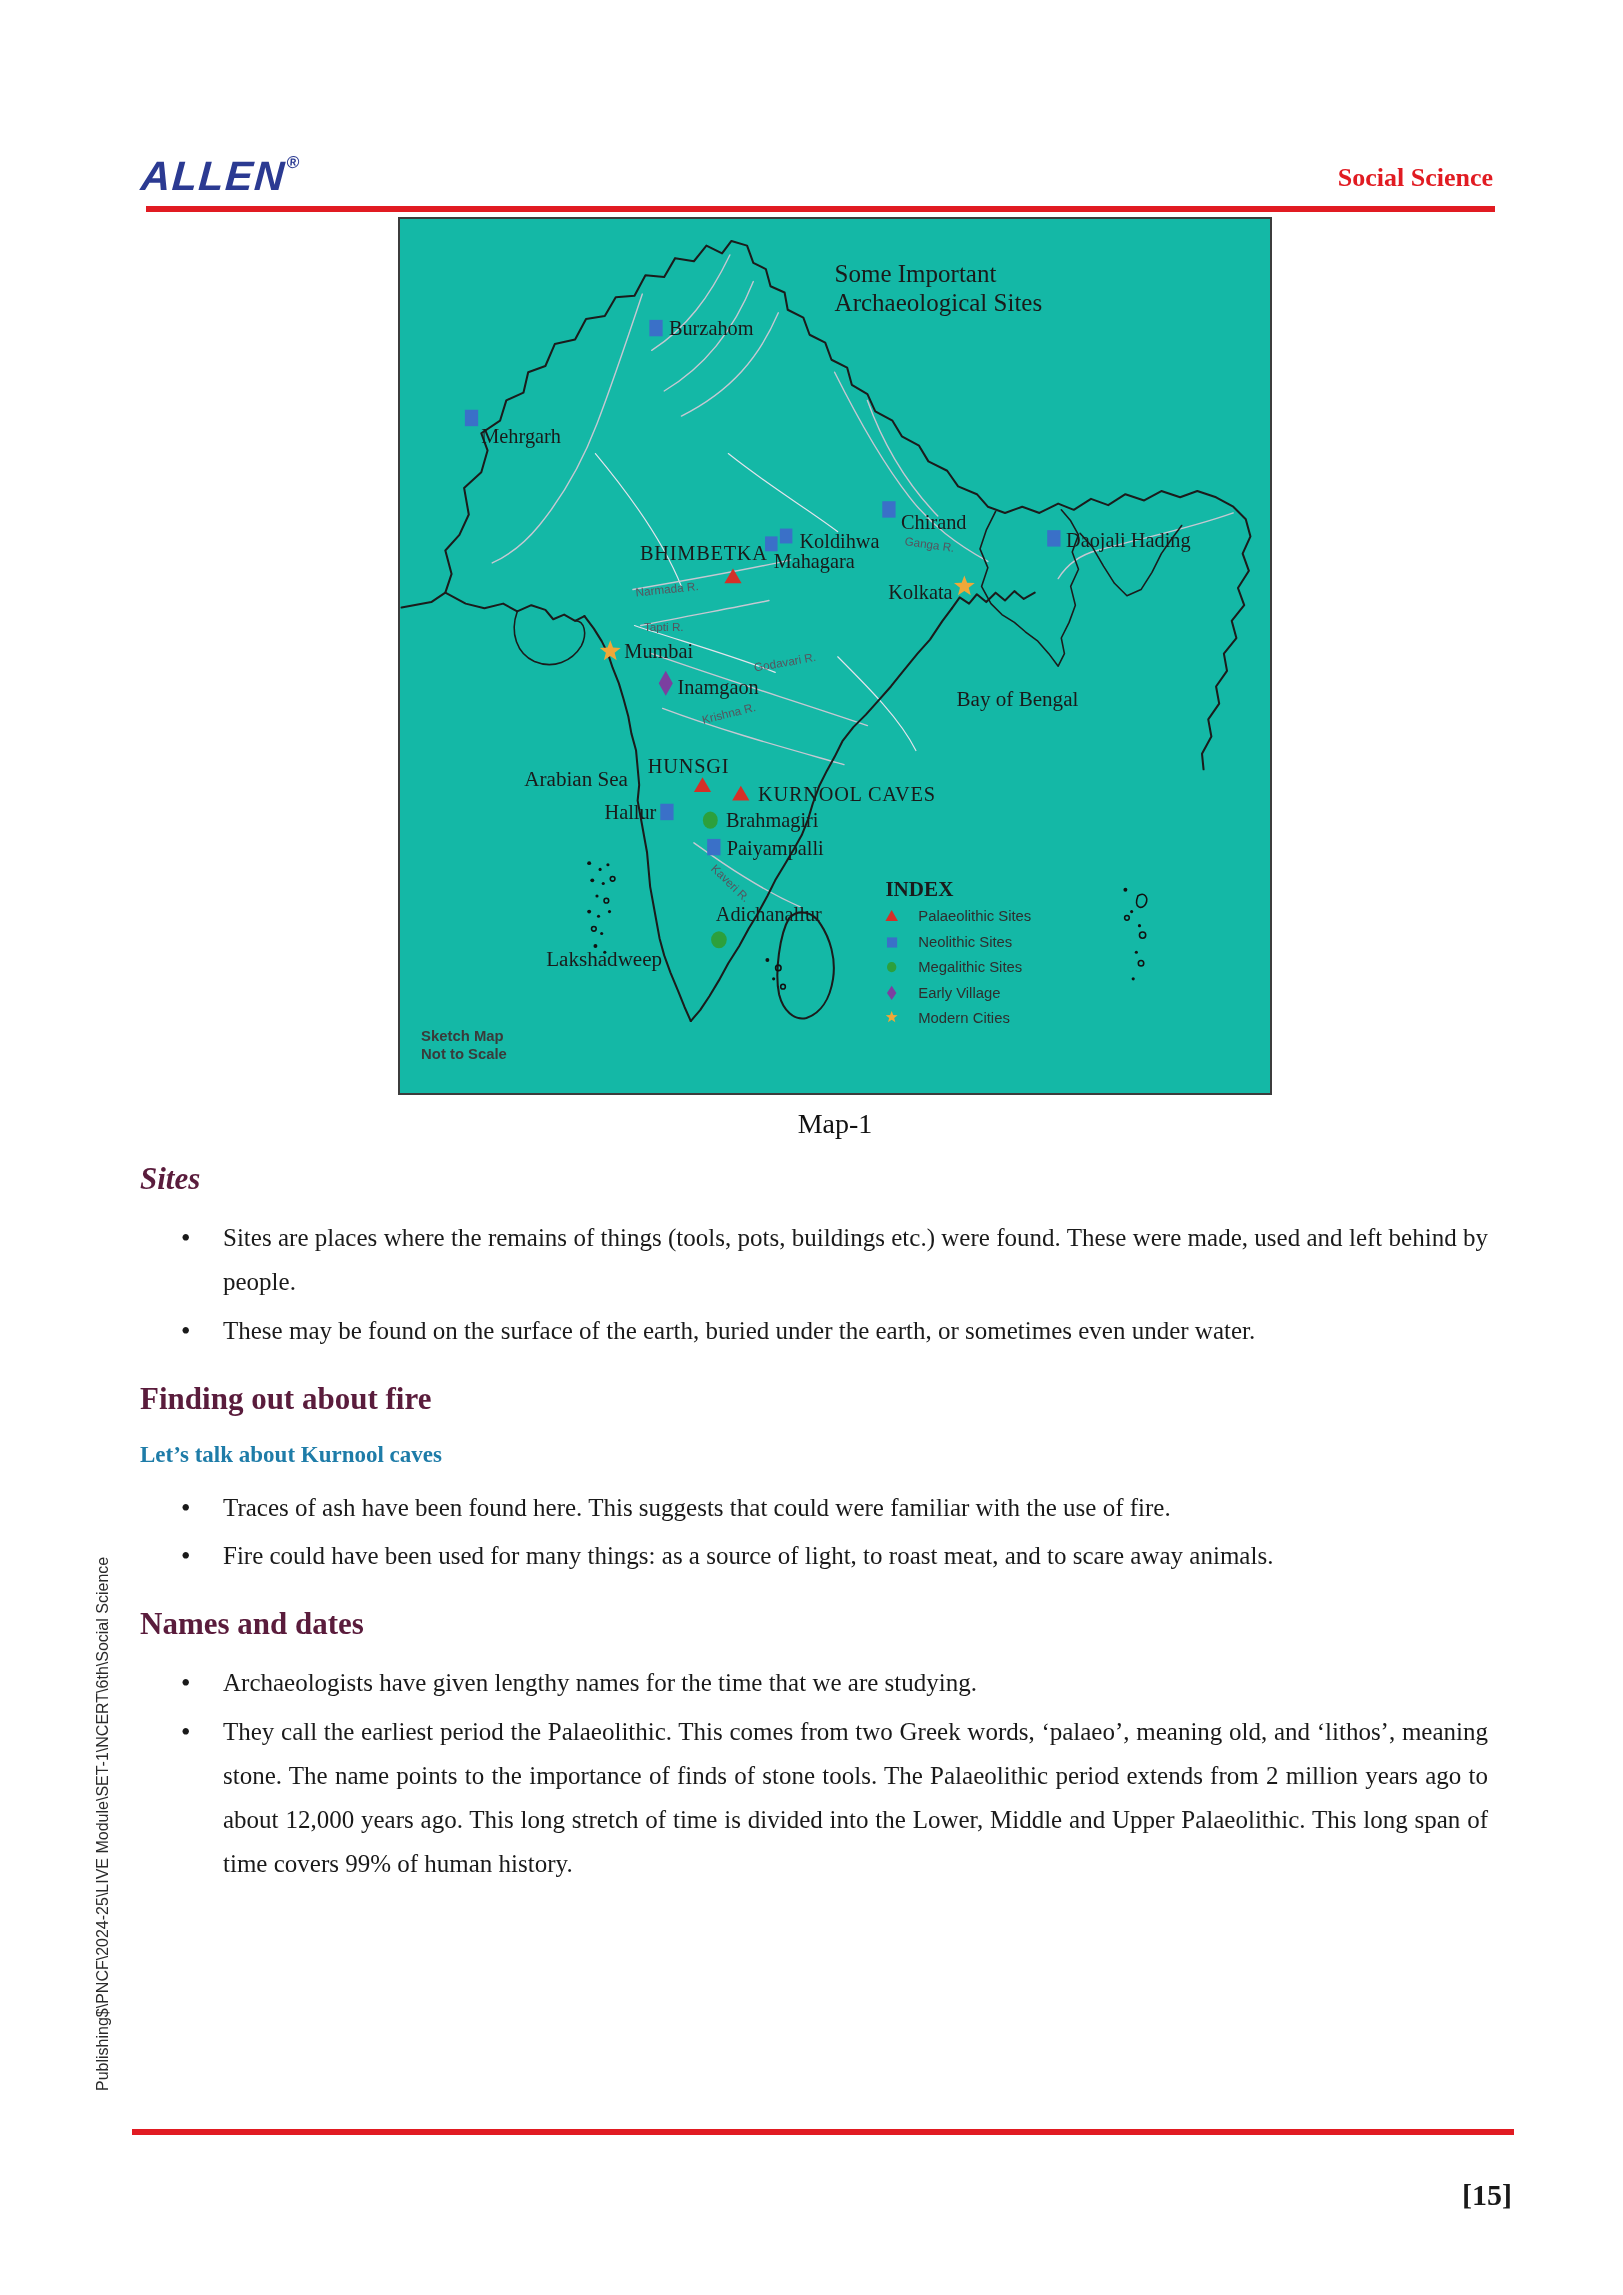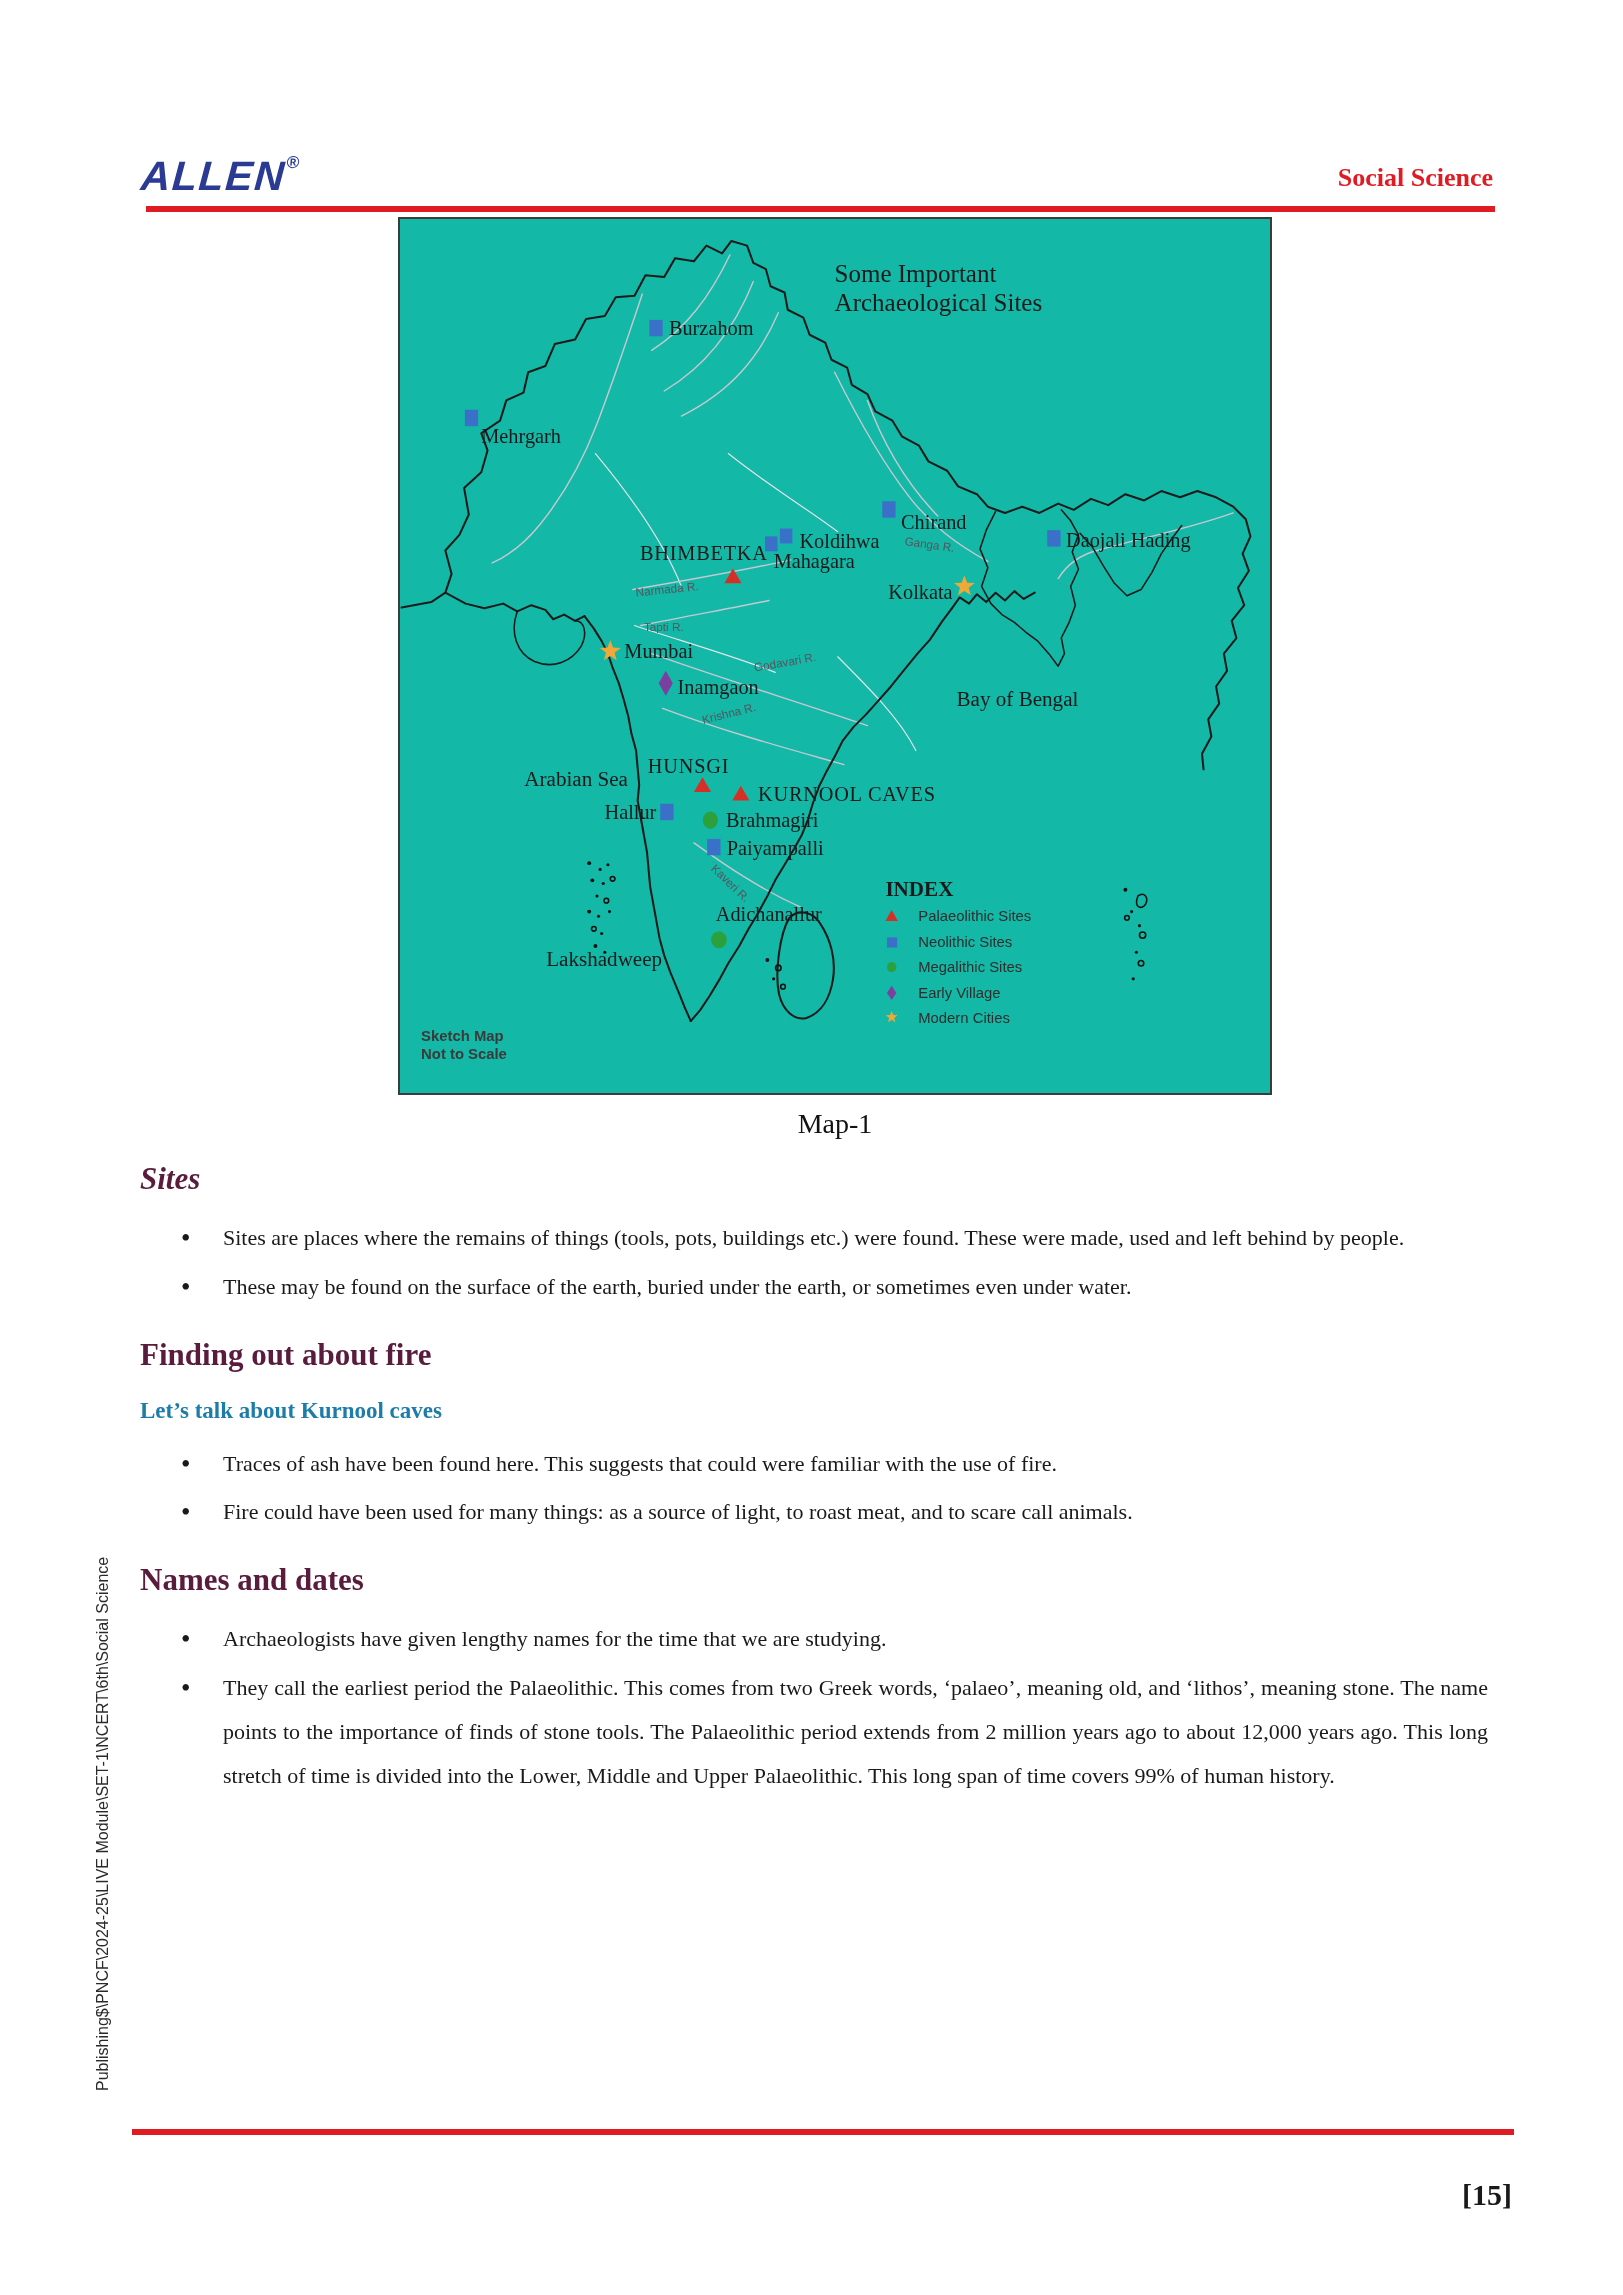--- a/index.html
+++ b/index.html
@@ -57,21 +57,21 @@
   .m-early-village{fill:var(--early-village-purple);}
   .m-modern-city{fill:var(--modern-city-orange);}
 
   
   .sections{position:absolute;left:140px;top:1160px;width:1348px;color:#1a1a1a;}
   .sections h2{margin:27px 0 19px 0;font-size:31px;line-height:1.2;color:var(--heading-maroon);}
   .sections h2:first-child{margin-top:0;font-style:italic;}
   .sections h3{margin:23.6px 0 17.3px 0;font-size:23px;line-height:1.2;color:var(--subheading-teal);}
   .bullets{list-style:none;margin:0;padding:0;}
   .bullets li{position:relative;padding-left:83px;margin:0 0 4.7px 0;
-    font-size:22px;line-height:44px;text-align:justify;}
+    font-size:25px;line-height:44px;text-align:justify;}
   .bullets li::before{content:"\2022";position:absolute;left:41px;top:0;font-size:27px;}
 
   
   .footer-rule{position:absolute;left:132px;top:2129px;width:1382px;height:5.5px;background:var(--accent-red);}
   .page-num{position:absolute;right:111px;top:2146px;font-size:30px;font-weight:bold;color:#191919;margin-top:32px;}
 
   
   .sidebar-path{position:absolute;left:94px;top:2091px;transform:rotate(-90deg);
     transform-origin:0 0;white-space:nowrap;font-family:"Liberation Sans",sans-serif;
     font-size:16px;color:#2a2a2a;}
@@ -264,21 +264,21 @@
     <h2>Sites</h2>
     <ul class="bullets">
       <li>Sites are places where the remains of things (tools, pots, buildings etc.) were found. These were made, used and left behind by people.</li>
       <li>These may be found on the surface of the earth, buried under the earth, or sometimes even under water.</li>
     </ul>
 
     <h2>Finding out about fire</h2>
     <h3>Let’s talk about Kurnool caves</h3>
     <ul class="bullets">
       <li>Traces of ash have been found here. This suggests that could were familiar with the use of fire.</li>
-      <li>Fire could have been used for many things: as a source of light, to roast meat, and to scare call animals.</li>
+      <li>Fire could have been used for many things: as a source of light, to roast meat, and to scare away animals.</li>
     </ul>
 
     <h2>Names and dates</h2>
     <ul class="bullets">
       <li>Archaeologists have given lengthy names for the time that we are studying.</li>
       <li>They call the earliest period the Palaeolithic. This comes from two Greek words, ‘palaeo’, meaning old, and ‘lithos’, meaning stone. The name points to the importance of finds of stone tools. The Palaeolithic period extends from 2 million years ago to about 12,000 years ago. This long stretch of time is divided into the Lower, Middle and Upper Palaeolithic. This long span of time covers 99% of human history.</li>
     </ul>
   </div>
 
   <div class="footer-rule"></div>

